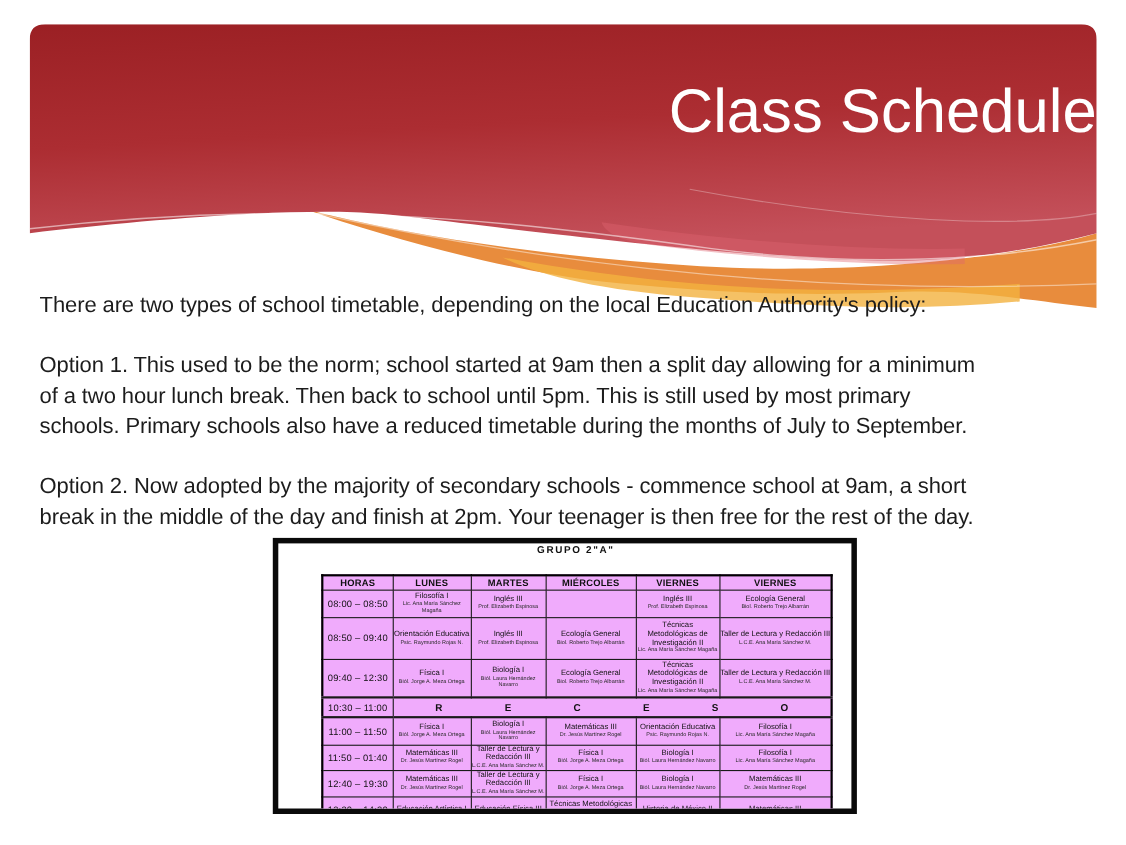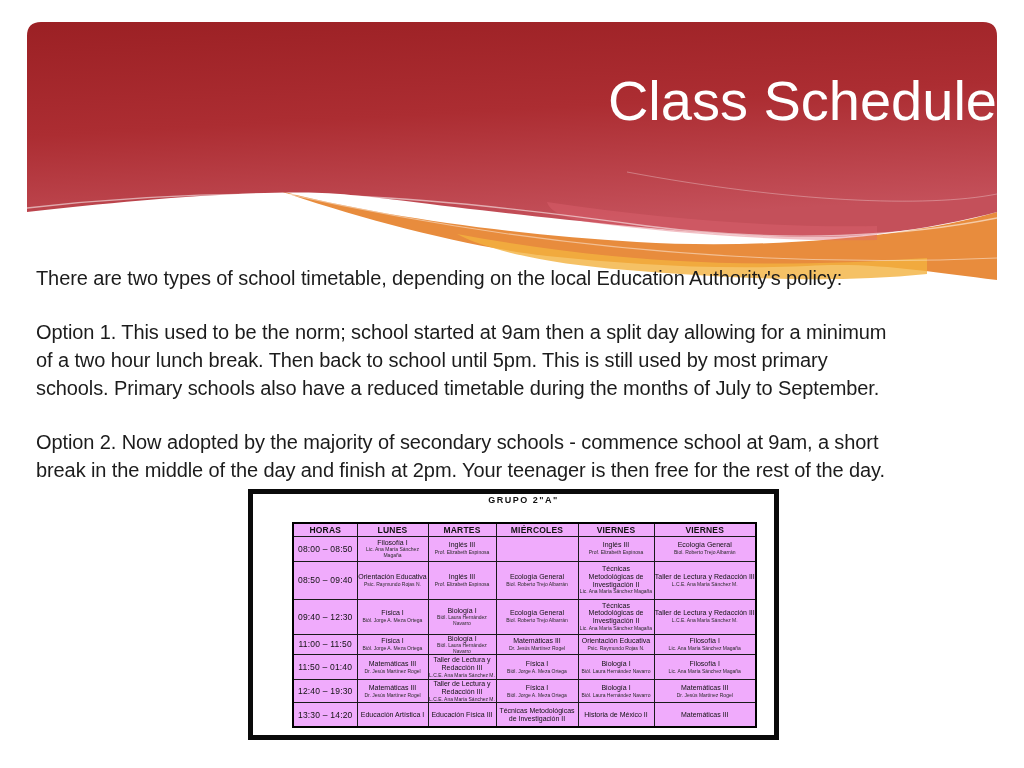--- a/index.html
+++ b/index.html
@@ -200,20 +200,33 @@
             </td>
             <td>
               <div class="subject">Técnicas Metodológicas de Investigación II</div>
               <div class="teacher">Lic. Ana María Sánchez Magaña</div>
             </td>
             <td>
               <div class="subject">Taller de Lectura y Redacción III</div>
               <div class="teacher">L.C.E. Ana María Sánchez M.</div>
             </td>
           </tr>
+          <tr class="receso">
+            <td class="time">10:30 – 11:00</td>
+            <td colspan="5">
+              <div class="receso-spread">
+                <span>R</span>
+                <span>E</span>
+                <span>C</span>
+                <span>E</span>
+                <span>S</span>
+                <span>O</span>
+              </div>
+            </td>
+          </tr>
           <tr>
             <td class="time">11:00 – 11:50</td>
             <td>
               <div class="subject">Física I</div>
               <div class="teacher">Biól. Jorge A. Meza Ortega</div>
             </td>
             <td>
               <div class="subject">Biología I</div>
               <div class="teacher">Biól. Laura Hernández Navarro</div>
             </td>

